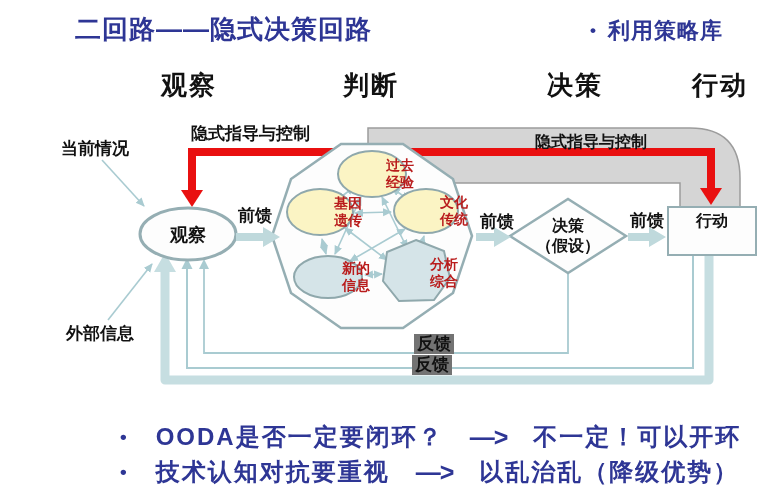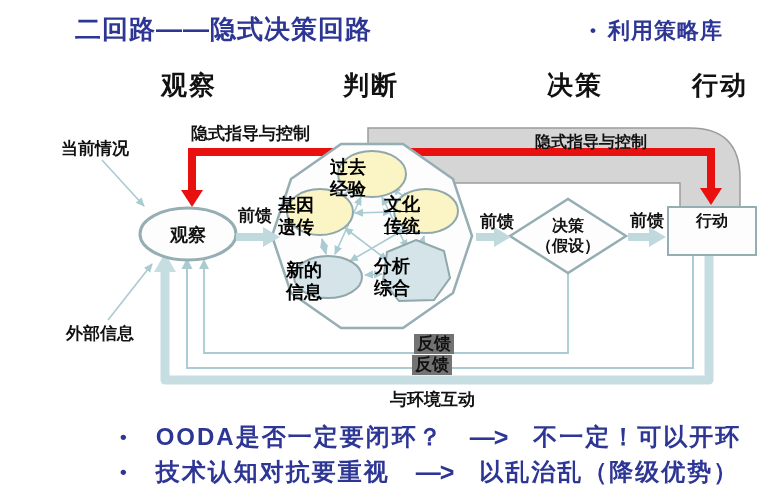--- a/index.html
+++ b/index.html
@@ -8,21 +8,21 @@
     font-family:"Liberation Sans","DejaVu Sans",sans-serif;
     margin-left:28px;
   }
   svg{position:absolute;left:0;top:0;}
   .lbl{position:absolute;font-weight:bold;color:var(--text_black);white-space:nowrap;line-height:1.15;}
   .title{position:absolute;left:47px;top:12px;font-size:26px;font-weight:bold;color:var(--navy);letter-spacing:1px;white-space:nowrap;}
   .note{position:absolute;left:562px;top:16px;display:flex;align-items:center;color:var(--navy);font-weight:bold;white-space:nowrap;}
   .note .dot{font-size:17px;margin-right:12px;}
   .note .txt{font-size:22px;letter-spacing:1px;}
   .colhdr{position:absolute;top:68px;font-size:26px;font-weight:bold;color:#111;letter-spacing:2px;white-space:nowrap;}
-  .nodelbl{position:absolute;width:84px;text-align:left;font-weight:bold;color:#000000;font-size:18px;line-height:1.2;}
+  .nodelbl{position:absolute;width:84px;text-align:right;font-weight:bold;color:#b91c1c;font-size:14px;line-height:1.2;}
   .shapelbl{position:absolute;width:100px;text-align:center;font-weight:bold;color:#111;font-size:16px;line-height:1.25;}
   .small{font-size:17px;}
   .fbl{background:#737373;padding:0 3px;}
   .brow{position:absolute;left:92px;display:flex;align-items:center;color:var(--navy);font-weight:bold;font-size:24px;white-space:nowrap;}
   .brow .bdot{font-size:19px;margin-right:29px;}
   .brow .larr{margin:0 26px;letter-spacing:-1px;font-size:25px;}
   .cjk{letter-spacing:2px;}
   
   .band{fill:var(--band);stroke:var(--band_stroke);stroke-width:1.5;}
   .red{stroke:var(--red);stroke-width:8;fill:none;}
@@ -130,21 +130,21 @@
   <div class="shapelbl" style="left:110px;top:224px;font-size:18px;">观察</div>
 
   <div class="nodelbl" style="left:302px;top:157px;">
     <div>过去</div>
       <div>经验</div>
   </div>
   <div class="nodelbl" style="left:250px;top:195px;">
     <div>基因</div>
       <div>遗传</div>
   </div>
-  <div class="nodelbl" style="left:356px;top:194px;text-decoration:underline;">
+  <div class="nodelbl" style="left:356px;top:194px;">
     <div>文化</div>
       <div>传统</div>
   </div>
   <div class="nodelbl" style="left:258px;top:260px;">
     <div>新的</div>
       <div>信息</div>
   </div>
   <div class="nodelbl" style="left:346px;top:256px;">
     <div>分析</div>
       <div>综合</div>
@@ -153,21 +153,20 @@
   <div class="shapelbl" style="left:490px;top:216px;">
     <div>决策</div>
       <div>（假设）</div>
   </div>
   <div class="shapelbl" style="left:634px;top:211px;">
     <div>行动</div>
   </div>
 
   <div class="lbl small fbl" style="left:386px;top:334px;">反馈</div>
   <div class="lbl small fbl" style="left:384px;top:355px;">反馈</div>
-  <div class="lbl small" style="left:362px;top:390px;">与环境互动</div>
 
   <div class="brow" style="top:421px;">
     <span class="bdot">•</span>
     <span class="cjk">OODA是否一定要闭环？</span>
     <span class="larr">—&gt;</span>
     <span class="cjk">不一定！可以开环</span>
   </div>
   <div class="brow" style="top:456px;">
     <span class="bdot">•</span>
     <span class="cjk">技术认知对抗要重视</span>

